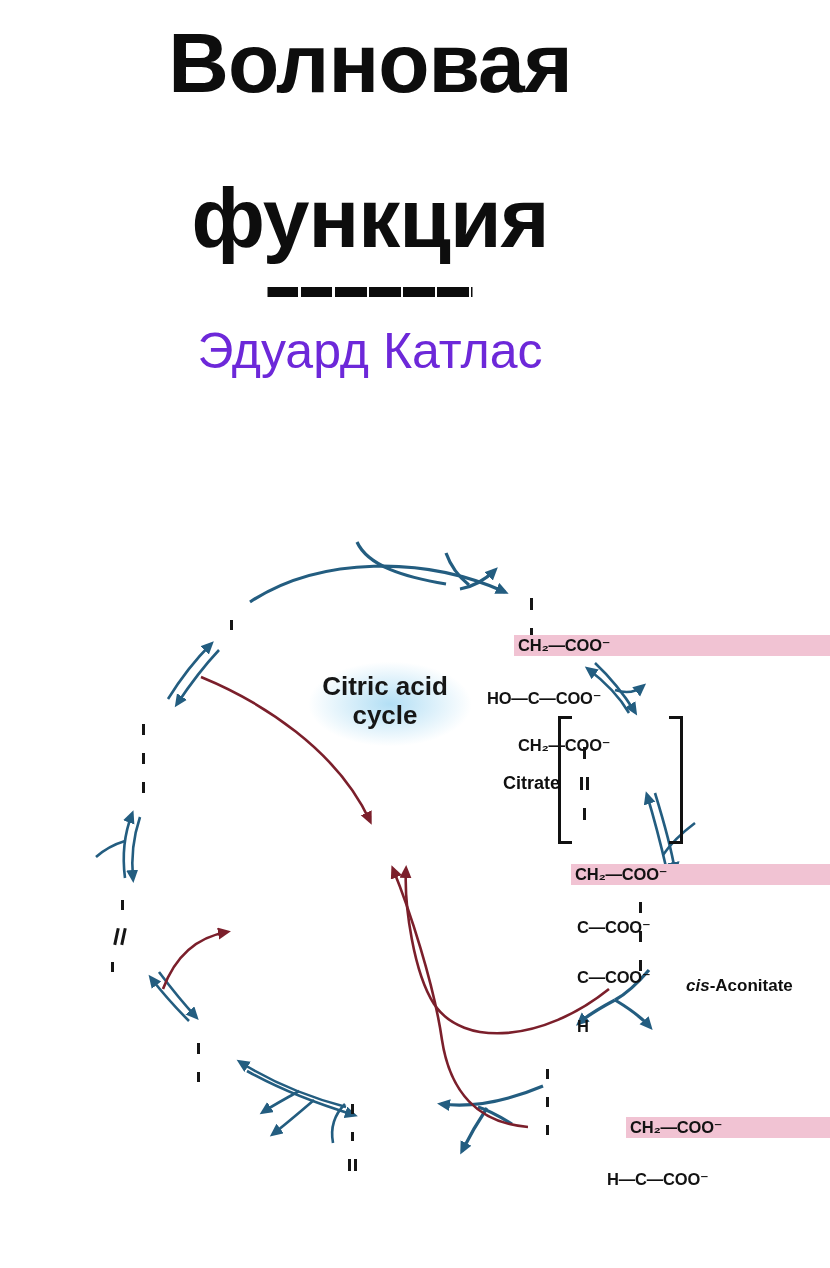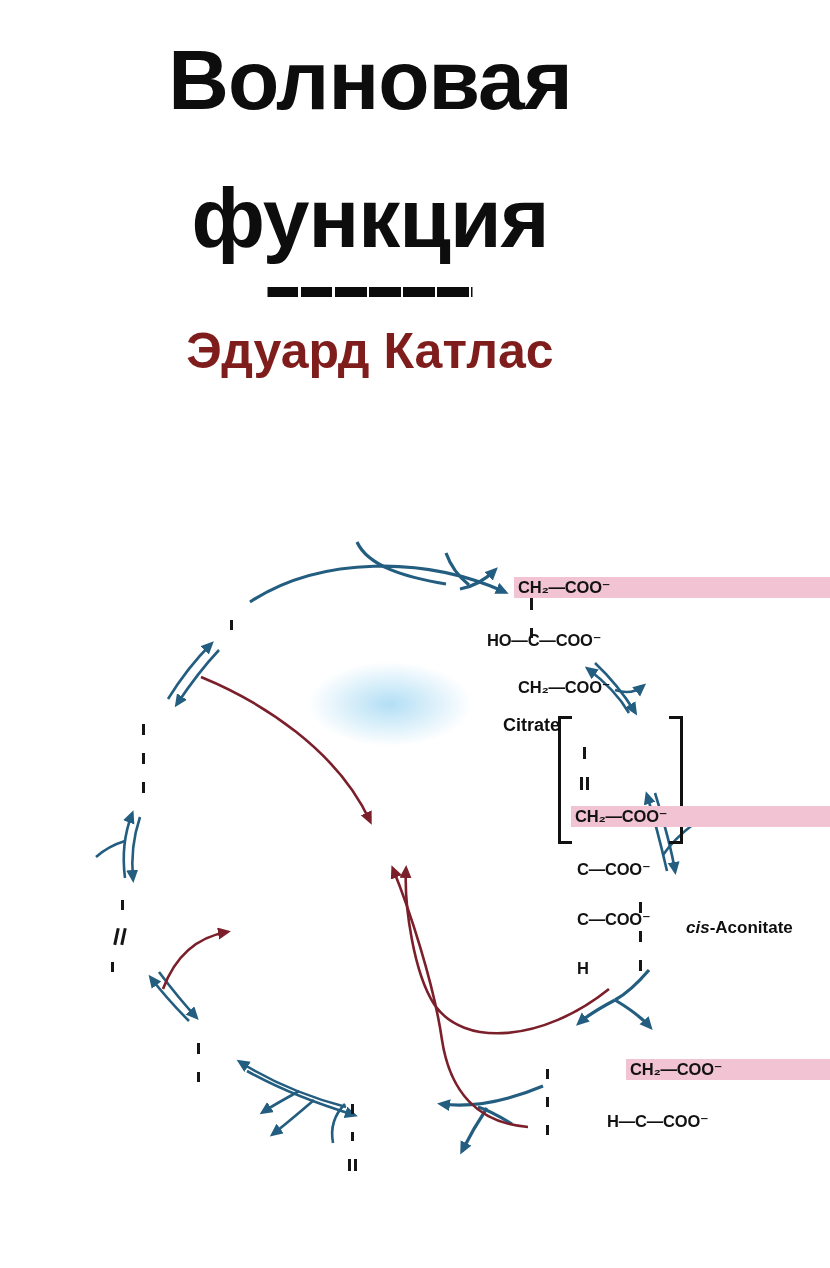--- a/index.html
+++ b/index.html
@@ -2,40 +2,40 @@
 <html><head>
 <meta charset="utf-8">
 <style>
   body{margin:0}
   #canvas{position:relative;width:830px;height:1268px;background:#ffffff;overflow:hidden;
           font-family:"Liberation Sans","DejaVu Sans",sans-serif;color:#111}
   .cover{position:absolute;left:0;top:0;width:740px;text-align:center}
   .title-line{position:absolute;width:100%;font-weight:700;font-size:84px;letter-spacing:-1px;color:#0d0d0d;line-height:1}
   .divider{position:absolute;left:50%;transform:translateX(-50%);width:205px;height:10px;
            background:repeating-linear-gradient(to right,#0c0c0c 0,#0c0c0c 31px,#fff 31px,#fff 34px)}
-  .author{position:absolute;width:100%;font-weight:700;font-size:50px;color:#7f1d1d}
+  .author{position:absolute;width:100%;font-weight:400;font-size:50px;color:#6d28d9}
   .struct{position:absolute;font-weight:700;font-size:16.5px;color:#121212;white-space:nowrap;letter-spacing:-0.2px}
   .hl{background:#f1c3d3;padding:1px 4px}
   .mlabel{position:absolute;font-weight:700;font-size:18px;color:#0f0f0f;white-space:nowrap}
   .bond{position:absolute;width:2.6px;background:#161616}
   .bracket{position:absolute;width:11px;height:122px;border:3px solid #111}
   .bracket.l{border-right:none}
   .bracket.r{border-left:none}
   .glow{position:absolute;background:radial-gradient(ellipse at center,rgba(165,217,243,.85) 0%,rgba(165,217,243,0) 68%)}
   .cyctitle{position:absolute;font-weight:700;font-size:26px;color:#161616;text-align:center;line-height:1.12}
   svg.arrows{position:absolute;left:0;top:0;pointer-events:none}
   .txt{position:relative;z-index:2}
 </style>
 </head>
 <body>
 
 <div id="canvas">
 
   <div class="cover">
-    <div class="title-line" style="top:38px">Волновая</div>
+    <div class="title-line" style="top:21px">Волновая</div>
     <div class="title-line" style="top:176px">функция</div>
     <div class="divider" style="top:287px"></div>
     <div class="author" style="top:322px">Эдуард Катлас</div>
   </div>
 
   <svg class="arrows" width="830" height="1268" viewBox="0 0 830 1268">
     <defs>
       <marker id="mb" markerUnits="userSpaceOnUse" markerWidth="14" markerHeight="13" refX="9" refY="6" orient="auto">
         <path d="M0,0 L13,6 L0,12 Z" fill="#235d80"></path>
       </marker>
@@ -77,20 +77,24 @@
     </g>
     <g fill="none" stroke="#7b1f2b" stroke-width="2.6">
       <path d="M 201,677 C 262,702 337,750 370,821" marker-end="url(#mr)"></path>
       <path d="M 609,989 C 543,1042 463,1048 434,1004 C 414,973 404,906 406,869" marker-end="url(#mr)"></path>
       <path d="M 528,1127 C 478,1123 450,1092 442,1040 C 434,984 409,908 393,869" marker-end="url(#mr)"></path>
       <path d="M 163,989 C 176,954 198,937 227,932" marker-end="url(#mr)"></path>
     </g>
   </svg>
 
   <div class="glow" style="left:305px;top:660px;width:170px;height:88px"></div>
+  <div class="cyctitle txt" style="left:320px;top:672px;width:130px">
+    <div>Citric acid</div>
+    <div>cycle</div>
+  </div>
 
 
   <div>
     <div class="struct hl txt" style="left:514px;top:577px">CH₂—COO⁻</div>
     <div class="bond" style="left:530px;top:598px;height:12px"></div>
     <div class="struct txt" style="left:487px;top:610px">HO—C—COO⁻</div>
     <div class="bond" style="left:530px;top:628px;height:10px"></div>
     <div class="struct txt" style="left:518px;top:638px">CH₂—COO⁻</div>
     <div class="mlabel txt" style="left:503px;top:656px">Citrate</div>
   </div>

